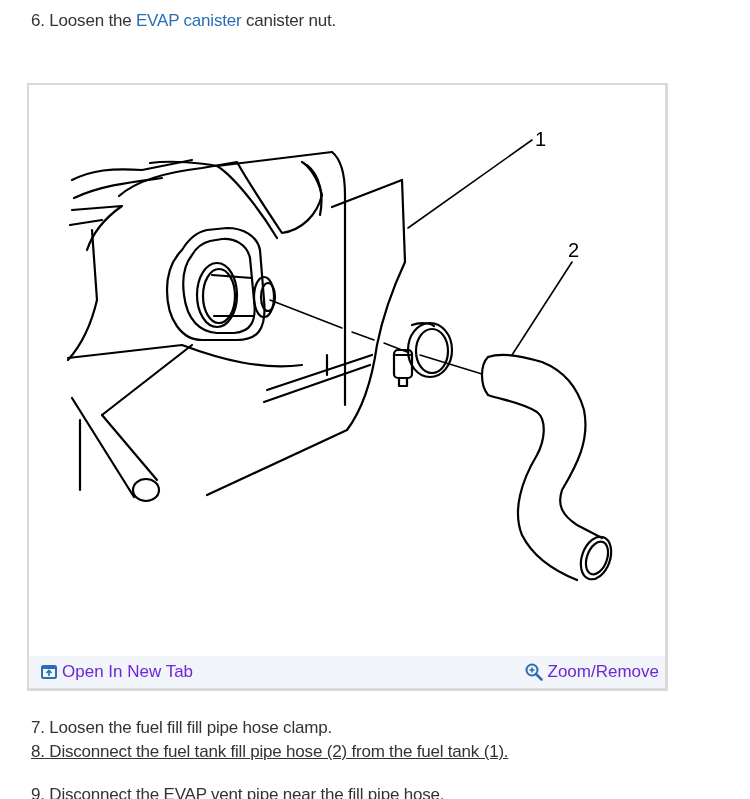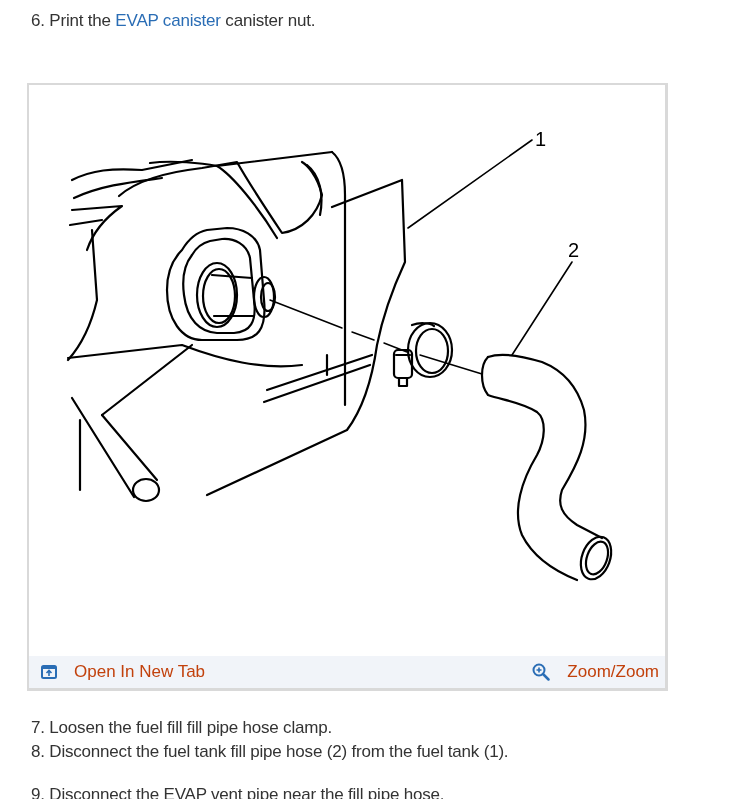--- a/index.html
+++ b/index.html
@@ -23,21 +23,21 @@
       color: #333333;
       white-space: nowrap;
       letter-spacing: -0.2px;
     }
     .step a {
       color: #2a6db5;
       text-decoration: none;
     }
     #step-6 { top: 10px; }
     #step-7 { top: 717px; }
-    #step-8 { top: 741px; }
+    #step-8 { top: 741px; text-decoration: underline; }
     #step-9 { top: 765px; margin-top: 19px; }
 
     .figure {
       position: absolute;
       left: 27px;
       top: 83px;
       width: 641px;
       height: 608px;
       border: 2px solid #d9d9d9;
       border-right-width: 3px;
@@ -63,34 +63,34 @@
       height: 32px;
       background: #f1f4f9;
       display: flex;
       align-items: center;
       justify-content: space-between;
       padding: 0 6px 0 12px;
     }
     .footer-btn {
       display: flex;
       align-items: center;
-      gap: 17px;
-      color: #c2410c;
+      gap: 5px;
+      color: #6d28d9;
       font-size: 17px;
       cursor: pointer;
       text-decoration: none;
     }
     .footer-btn svg { display: block; }
   </style>
 </head>
 <body>
 
 <div id="step-6" class="step">
   <span>6.</span>
-  <span>Print the</span>
+  <span>Loosen the</span>
   <a href="#">EVAP canister</a>
   <span>canister nut.</span>
 </div>
 
 <div class="figure">
   <div class="figure-image">
     <svg width="636" height="574" viewBox="27 85 636 574" xmlns="http://www.w3.org/2000/svg" fill="none" stroke="#000" stroke-width="2.2" stroke-linecap="round" stroke-linejoin="round">
 
       <path d="M148 163 C170 160 200 163 215 166 L330 152"></path>
       <path d="M330 152 C340 160 343 175 343 195 L343 405"></path>
@@ -164,21 +164,21 @@
       <span>Open In New Tab</span>
     </a>
     <a href="#" class="footer-btn">
       <span>
         <svg width="18" height="18" viewBox="0 0 18 18">
           <circle cx="7" cy="7" r="5.5" fill="none" stroke="#2a6db5" stroke-width="2"></circle>
           <path d="M7 4.5 L7 9.5 M4.5 7 L9.5 7" stroke="#2a6db5" stroke-width="1.6"></path>
           <path d="M11 11 L16.5 16.5" stroke="#2a6db5" stroke-width="2.5" stroke-linecap="round"></path>
         </svg>
       </span>
-      <span>Zoom/Zoom</span>
+      <span>Zoom/Remove</span>
     </a>
   </div>
 </div>
 
 <div id="step-7" class="step">
   <span>7.</span>
   <span>Loosen the fuel fill fill pipe hose clamp.</span>
 </div>
 <div id="step-8" class="step">
   <span>8.</span>

